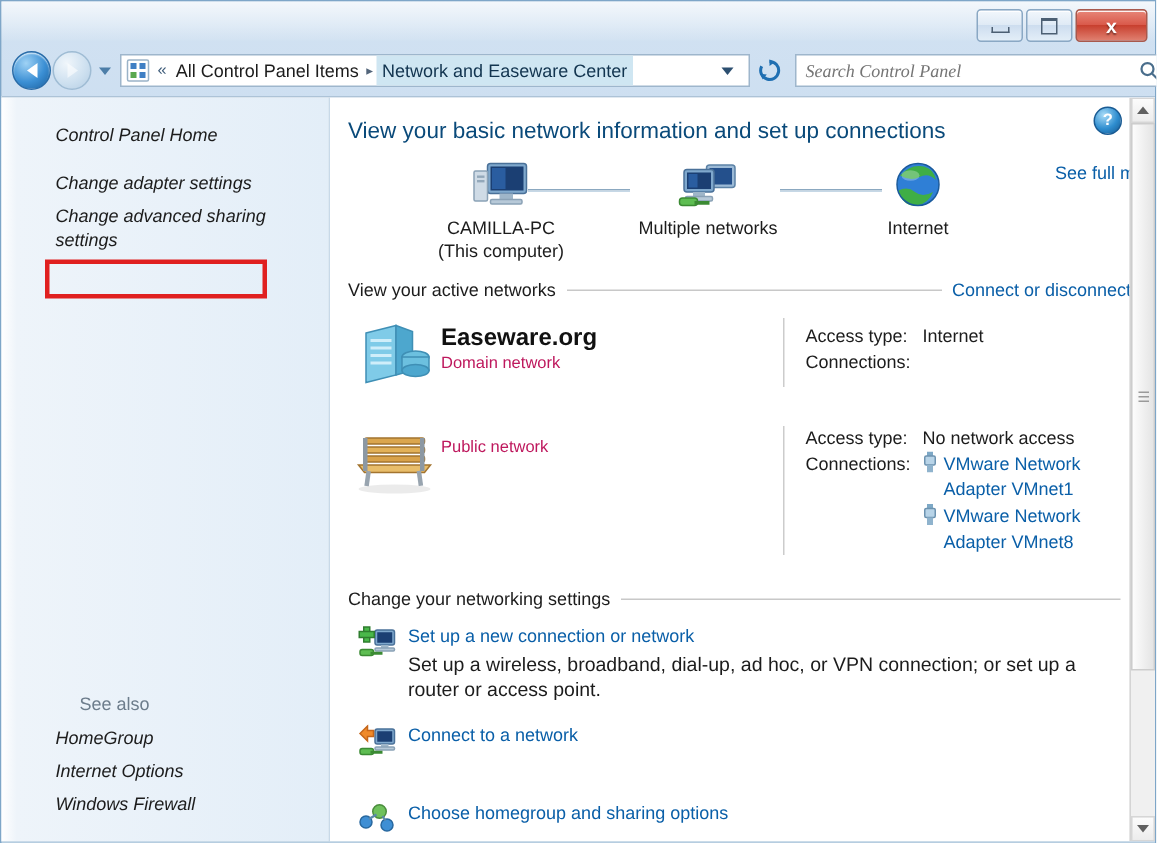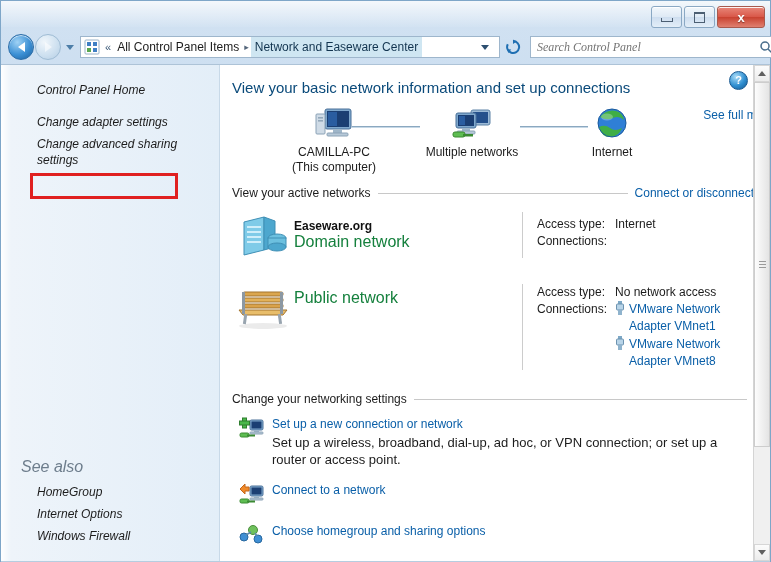--- a/index.html
+++ b/index.html
@@ -276,23 +276,22 @@
     pointer-events: none;
   }
   .seealso {
     position: absolute;
     left: 0;
     bottom: 14px;
     width: 100%;
   }
   .seealso-title {
     color: #6d7d8c;
-    padding: 3px 0 5px 20px;
-    font-size: 16px;
-    font-style: italic;
+    padding: 3px 0 5px 52px;
+    font-size: 12px;
   }
 
   
   .content {
     flex: 1 1 auto;
     position: relative;
     background: #ffffff;
     overflow: hidden;
   }
   .content-inner {
@@ -385,27 +384,27 @@
     display: flex;
     justify-content: center;
     padding-top: 2px;
   }
   .net-names {
     flex: 0 0 228px;
     padding-top: 6px;
   }
   .net-name {
     font-weight: bold;
-    font-size: 12px;
+    font-size: 16px;
     color: #111111;
     line-height: 16px;
   }
   .net-type {
-    font-size: 16px;
-    color: #15803d;
+    font-size: 11px;
+    color: #be185d;
     line-height: 16px;
   }
   .net-divider {
     width: 1px;
     background: #cccccc;
     flex: 0 0 1px;
     align-self: stretch;
     margin-right: 14px;
   }
   .net-details {
@@ -800,21 +799,21 @@
               <rect x="2" y="16" width="9" height="4" rx="1.5" fill="#5ebd52" stroke="#3b8a33"></rect>
               <rect x="9" y="17.5" width="8" height="2" fill="#3b8a33"></rect>
               <polygon points="2,6 7,1 7,4 11,4 11,8 7,8 7,11" fill="#f08a2a" stroke="#c5661a"></polygon>
             </svg>
           </div>
           <div class="setting-text">
             <a class="setting-link">Connect to a network</a>
           </div>
         </div>
 
-        <div class="setting-item" style="margin-top:14px;">
+        <div class="setting-item" style="margin-top:25px;">
           <div class="setting-icon">
             <svg width="28" height="22" viewBox="0 0 28 22">
               <circle cx="6" cy="13" r="4" fill="#3f8fd4" stroke="#28689f"></circle>
               <circle cx="15" cy="6" r="4.5" fill="#6fc15c" stroke="#4a8d3c"></circle>
               <circle cx="20" cy="15" r="4" fill="#3f8fd4" stroke="#28689f"></circle>
               <line x1="8" y1="11" x2="13" y2="8" stroke="#5a88ab" stroke-width="1.5"></line>
               <line x1="17" y1="9" x2="19" y2="12" stroke="#5a88ab" stroke-width="1.5"></line>
             </svg>
           </div>
           <div class="setting-text">

